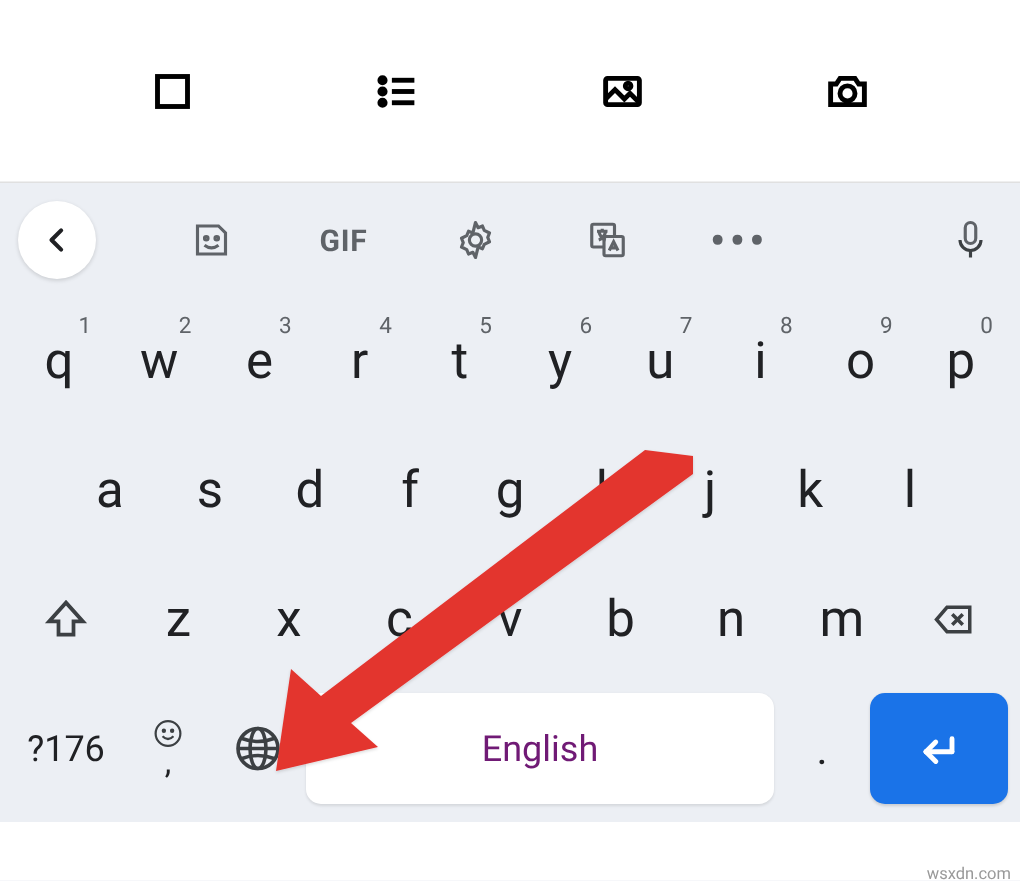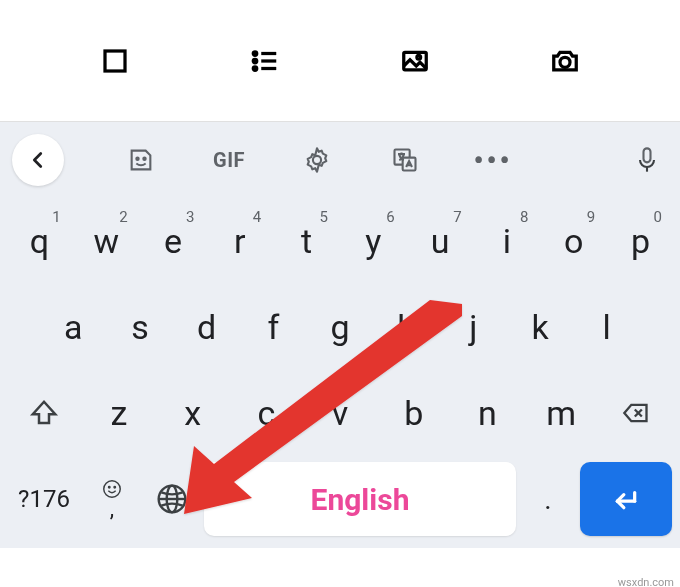--- a/index.html
+++ b/index.html
@@ -20,21 +20,21 @@
     
     .kbd { background: #eceff4; padding: 6px 6px 12px; }
     .row { display: flex; align-items: stretch; margin-bottom: 12px; }
     .row:last-child { margin-bottom: 0; }
     .key { flex: 1; height: 74px; display: flex; align-items: center; justify-content: center; position: relative; font-size: 34px; color: #202124; border-radius: 8px; margin: 0 2px; }
     .key .alt { position: absolute; top: 4px; right: 10px; font-size: 15px; color: #5f6368; }
     .row2 { padding: 0 34px; }
     .fn-key { width: 72px; flex: none; }
     .fn-key svg { stroke: #3c4043; stroke-width: 2; fill: none; }
     .sym { font-size: 24px; }
-    .space { flex: 3.2; background: #fff; border-radius: 10px; font-size: 30px; color: #ec4899; box-shadow: 0 1px 2px rgba(0,0,0,0.1); font-weight: bold; }
+    .space { flex: 3.2; background: #fff; border-radius: 10px; font-size: 24px; color: #701a75; box-shadow: 0 1px 2px rgba(0,0,0,0.1); }
     .enter { width: 92px; flex: none; background: #1a73e8; border-radius: 10px; box-shadow: 0 1px 2px rgba(0,0,0,0.15); }
     .enter svg { stroke: #fff; stroke-width: 3; fill: none; }
     .emoji-key { width: 56px; flex: none; flex-direction: column; font-size: 18px; }
     .emoji-key .comma { font-size: 22px; margin-top: -4px; }
     .globe-key { width: 56px; flex: none; }
     .dot-key { width: 56px; flex: none; font-size: 28px; }
     .bottom-row { align-items: center; }
     
     .arrow { position: absolute; top: 296px; left: 152px; pointer-events: none; z-index: 50; }
     .arrow svg { overflow: visible; }

